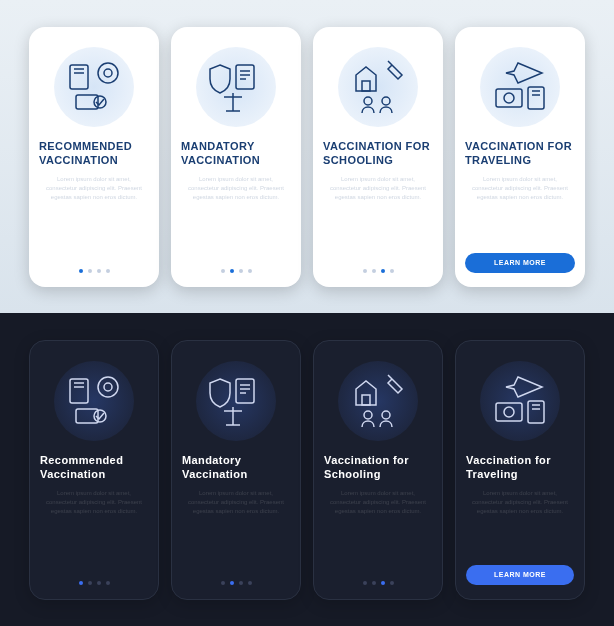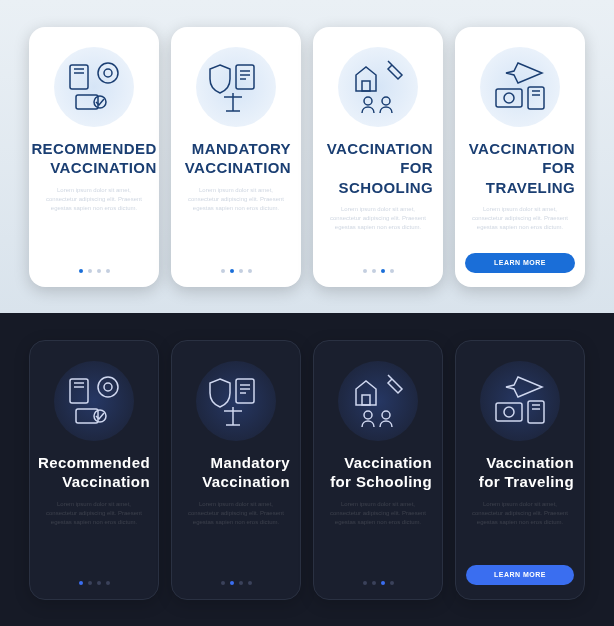--- a/index.html
+++ b/index.html
@@ -9,21 +9,21 @@
   .panel-dark { background: #161a26; }
   .phone { width: 130px; height: 260px; border-radius: 16px; display: flex; flex-direction: column; align-items: center; padding: 20px 10px 14px; box-shadow: 0 4px 16px rgba(0,0,0,0.18); position: relative; }
   .phone-light { background: #fff; color: #1a3e72; }
   .phone-dark { background: #1a1f2e; color: #fff; border: 1px solid #2a3142; }
   .illustration { width: 80px; height: 80px; border-radius: 50%; display: flex; align-items: center; justify-content: center; margin-bottom: 12px; position: relative; }
   .phone-light .illustration { background: radial-gradient(circle, rgba(90,150,220,0.25), rgba(90,150,220,0.08)); }
   .phone-dark .illustration { background: radial-gradient(circle, rgba(60,100,200,0.35), rgba(40,60,120,0.05)); }
   .illustration svg { width: 64px; height: 64px; }
   .phone-light .illustration svg { stroke: #1a3e72; }
   .phone-dark .illustration svg { stroke: #d0d8f0; }
-  .title { font-size: 15px; font-weight: 700; text-align: right; letter-spacing: 0.4px; line-height: 1.3; margin-bottom: 8px; min-height: 22px; }
+  .title { font-size: 11px; font-weight: 700; text-align: left; letter-spacing: 0.4px; line-height: 1.3; margin-bottom: 8px; min-height: 22px; }
   .phone-light .title { text-transform: uppercase; color: #1a3e72; }
   .phone-dark .title { color: #fff; }
   .body { font-size: 6px; text-align: center; line-height: 1.5; opacity: 0.22; flex: 1; overflow: hidden; padding: 0 2px; }
   .phone-dark .body { opacity: 0.18; color: #ccc; }
   .dots { display: flex; gap: 5px; margin-top: 6px; }
   .dot { width: 4px; height: 4px; border-radius: 50%; background: #c4cfe0; }
   .phone-dark .dot { background: #3a425a; }
   .dot.active { background: #1a6ed8; }
   .phone-dark .dot.active { background: #3a6ef0; }
   .cta { margin-top: 6px; width: 100%; height: 20px; border-radius: 10px; border: none; background: #1a6ed8; color: #fff; font-size: 7px; font-weight: 700; letter-spacing: 0.5px; cursor: pointer; }

